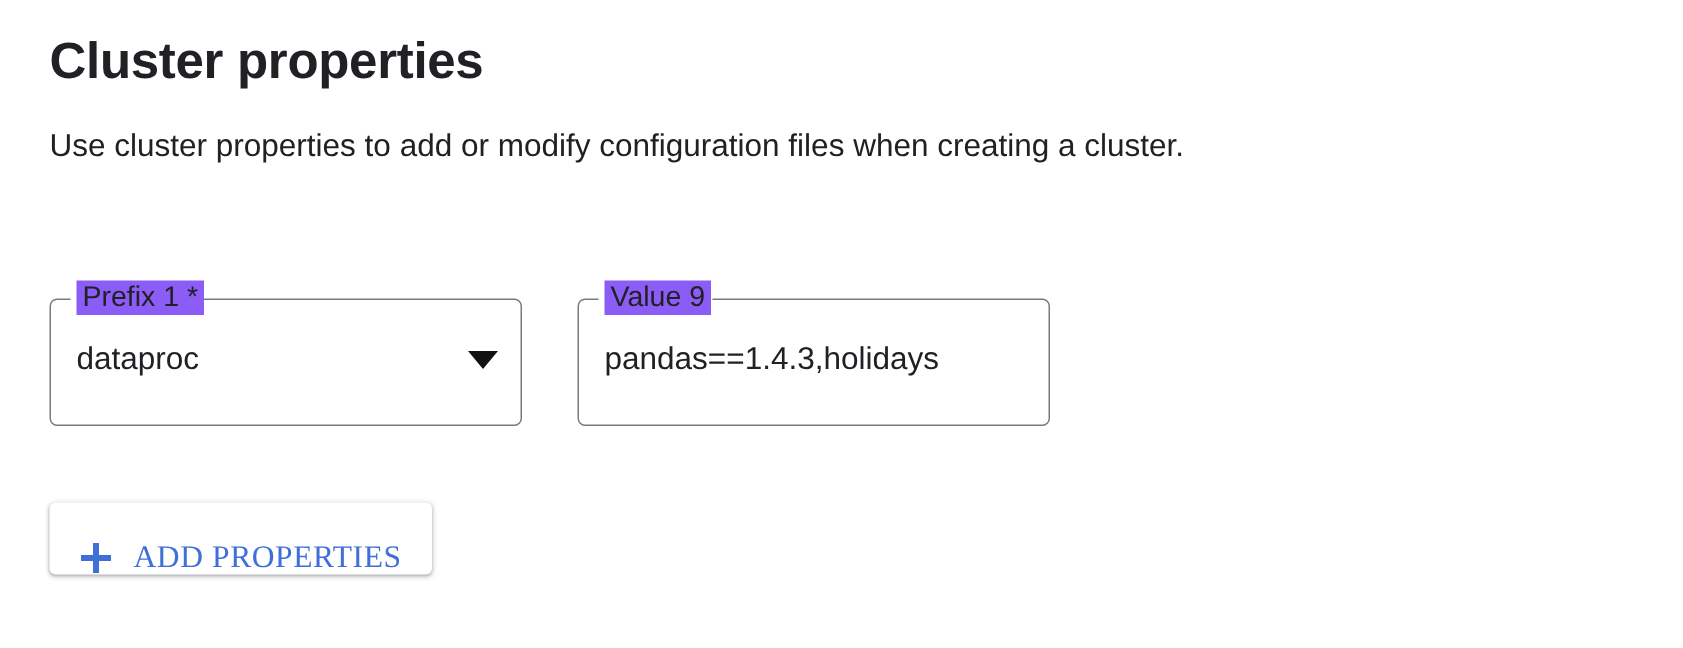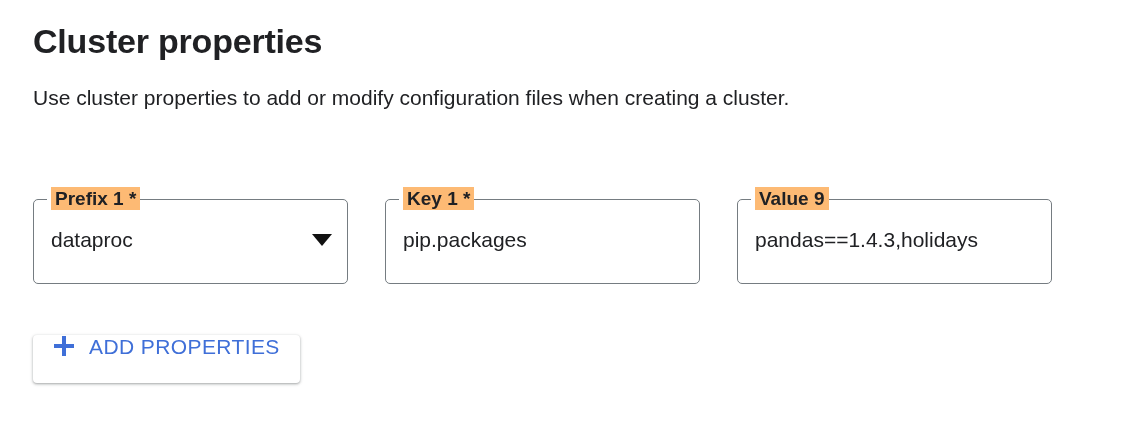--- a/index.html
+++ b/index.html
@@ -86,24 +86,24 @@
     background: #ffffff;
     z-index: 1;
   }
 
   .field-label {
     position: absolute;
     top: -12px;
     left: 18px;
     z-index: 2;
     padding: 0 4px;
-    background: #fdba74;
+    background: #8b5cf6;
     font-size: 19px;
     line-height: 23px;
-    font-weight: 700;
+    font-weight: 400;
     color: #202124;
     white-space: nowrap;
   }
 
   .field-control {
     position: absolute;
     left: 0;
     right: 0;
     top: 20px;
     height: 42px;
@@ -136,30 +136,30 @@
     border-top: 12px solid #111111;
   }
 
   
   .add-button {
     position: absolute;
     left: 33px;
     top: 335px;
     height: 48px;
     display: inline-flex;
-    align-items: flex-start;
+    align-items: flex-end;
     gap: 14px;
     padding: 0 20px 0 20px;
     background: #ffffff;
     border: none;
     border-radius: 4px;
     box-shadow: 0 1px 2px 0 rgba(60,64,67,0.30),
                 0 1px 3px 1px rgba(60,64,67,0.15);
     cursor: pointer;
-    font-family: Liberation Sans, sans-serif;
+    font-family: Liberation Serif, serif;
   }
 
   .plus-icon {
     position: relative;
     width: 22px;
     height: 22px;
     flex: 0 0 auto;
   }
   .plus-icon::before,
   .plus-icon::after {
@@ -205,28 +205,20 @@
     <div class="field">
       <span class="field-outline"></span>
       <span class="field-notch" style="width:86px;"></span>
       <label class="field-label">Prefix 1 *</label>
       <div class="field-control">
         <span class="field-value">dataproc</span>
         <span class="caret-icon"></span>
       </div>
     </div>
 
-    <div class="field">
-      <span class="field-outline"></span>
-      <span class="field-notch" style="width:66px;"></span>
-      <label class="field-label">Key 1 *</label>
-      <div class="field-control">
-        <span class="field-value">pip.packages</span>
-      </div>
-    </div>
 
     <div class="field">
       <span class="field-outline"></span>
       <span class="field-notch" style="width:76px;"></span>
       <label class="field-label">Value 9</label>
       <div class="field-control">
         <span class="field-value">pandas==1.4.3,holidays</span>
       </div>
     </div>
 

